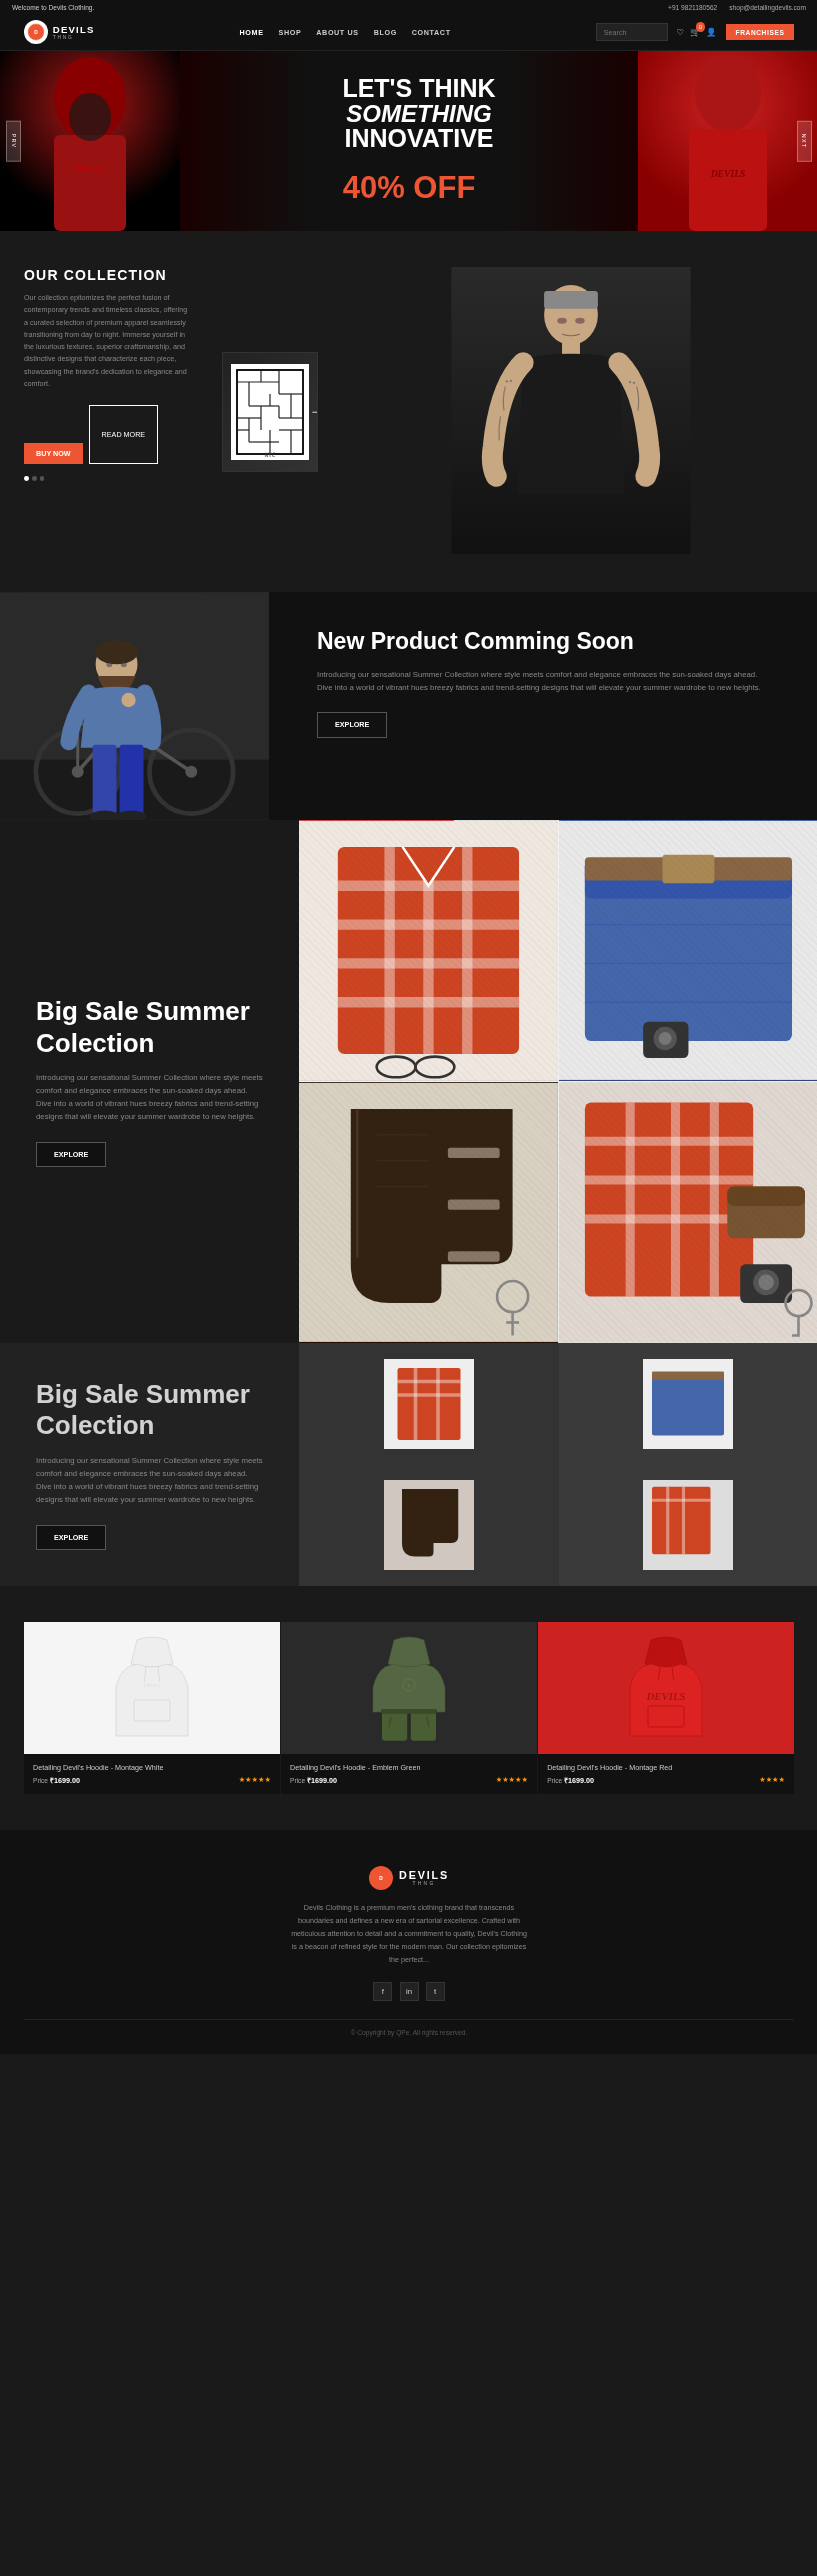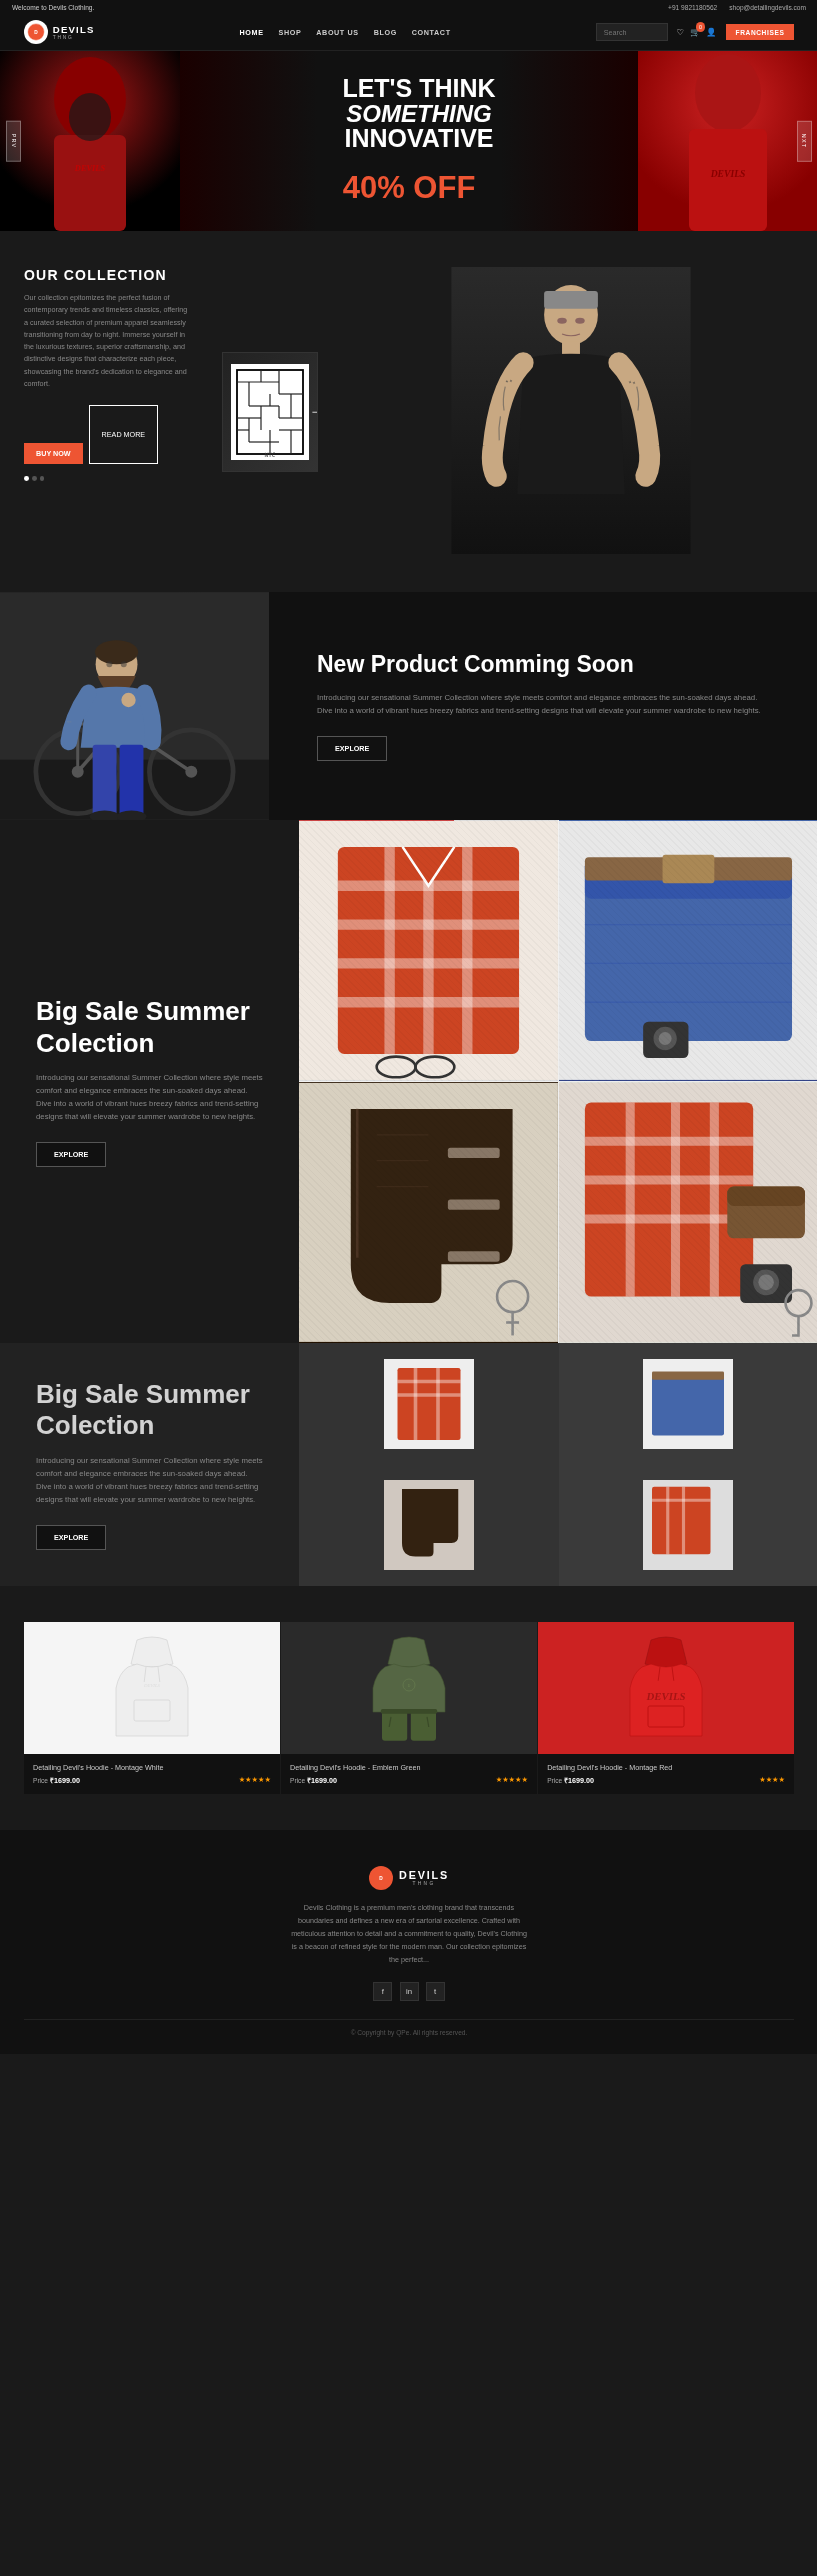--- a/index.html
+++ b/index.html
@@ -162,21 +162,21 @@
       align-items: flex-end;
       justify-content: center;
       overflow: hidden;
       position: relative;
     }
     .new-product-content {
       flex: 1;
       padding: 36px 48px;
       display: flex;
       flex-direction: column;
-      justify-content: center;
+      justify-content: flex-start;
     }
     .new-product-content h2 { font-size: 23px; font-weight: 900; color: #fff; line-height: 1.2; margin-bottom: 12px; }
     .new-product-content p { font-size: 7.8px; color: #888; line-height: 1.7; margin-bottom: 18px; }
     .btn-dark { background: #111; color: #fff; padding: 7.2px 17px; font-size: 7.2px; border: 1.2px solid #555; cursor: pointer; text-transform: uppercase; font-weight: bold; }
 
     
     .big-sale-section {
       background: #1a1a1a;
       display: flex;
       min-height: 240px;

